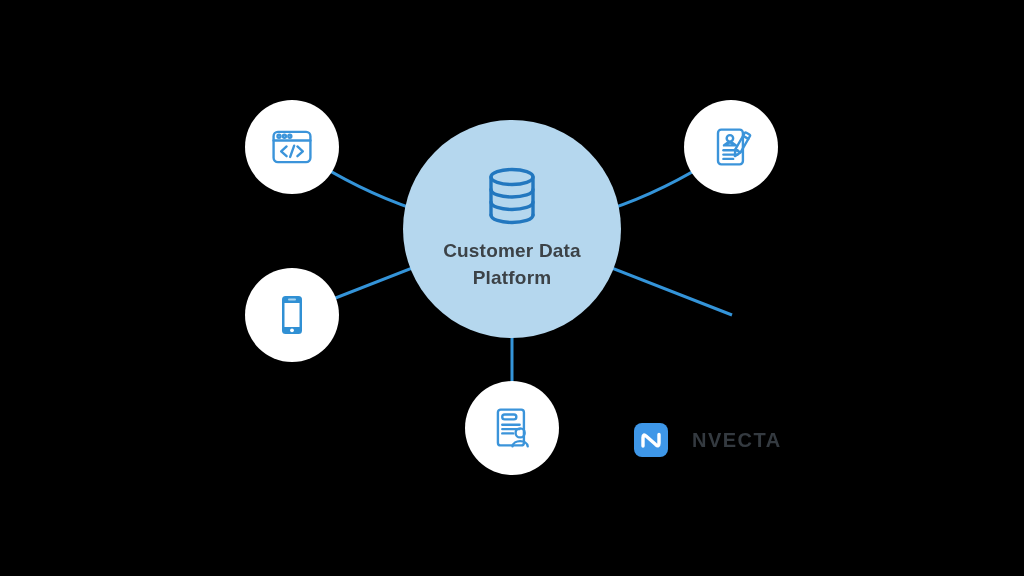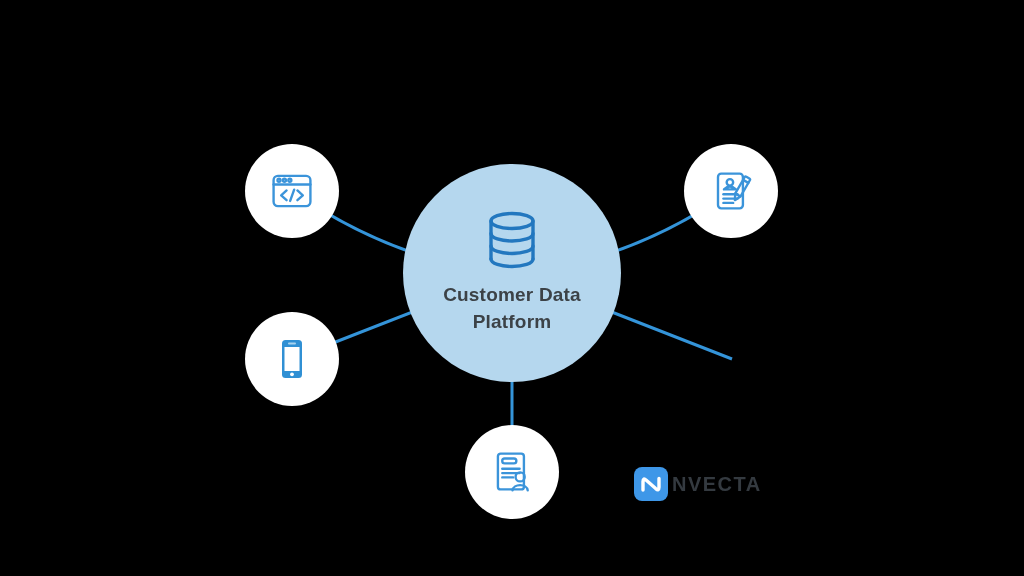--- a/index.html
+++ b/index.html
@@ -1,21 +1,21 @@
 <!DOCTYPE html>
 <html><head>
 <meta charset="utf-8">
 <style>
   html,body{margin:0;padding:0;}
   body{
     width:1024px;height:576px;position:relative;overflow:hidden;
     background:#000000;
     font-family:"Liberation Sans", sans-serif;
   }
-  .stage{position:absolute;inset:0;margin-top:44px;}
+  .stage{position:absolute;inset:0;}
   svg{display:block;}
   .connectors{position:absolute;left:0;top:0;}
   .node{
     position:absolute;border-radius:50%;background:#ffffff;
     display:flex;align-items:center;justify-content:center;
   }
   .satellite{width:94px;height:94px;}
   .center-node{
     width:218px;height:218px;left:403px;top:120px;
     background:#b5d7ee;flex-direction:column;
@@ -25,21 +25,21 @@
     font-size:19px;font-weight:700;line-height:1.42;color:#3c4247;
     letter-spacing:0.2px;
   }
   .node-tl{left:245px;top:100px;}
   .node-ml{left:245px;top:268px;}
   .node-tr{left:684px;top:100px;}
   .node-mr{left:684px;top:268px;}
   .node-bc{left:465px;top:381px;}
   .logo{
     position:absolute;left:622px;top:423px;height:34px;
-    display:flex;align-items:center;gap:4px;padding-left:12px;
+    display:flex;align-items:center;gap:24px;padding-left:12px;
   }
   .logo-text{
     font-size:20px;font-weight:700;color:#343a40;letter-spacing:1.5px;
   }
   .outline{fill:none;stroke:#3b94da;stroke-width:2.2;stroke-linecap:round;stroke-linejoin:round;}
   .dbstroke{fill:none;stroke:#2277bf;stroke-width:3.4;stroke-linecap:round;stroke-linejoin:round;}
 </style>
 </head>
 <body>
 

